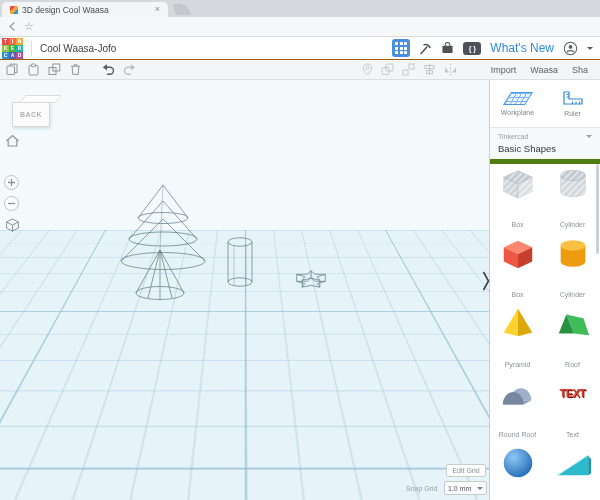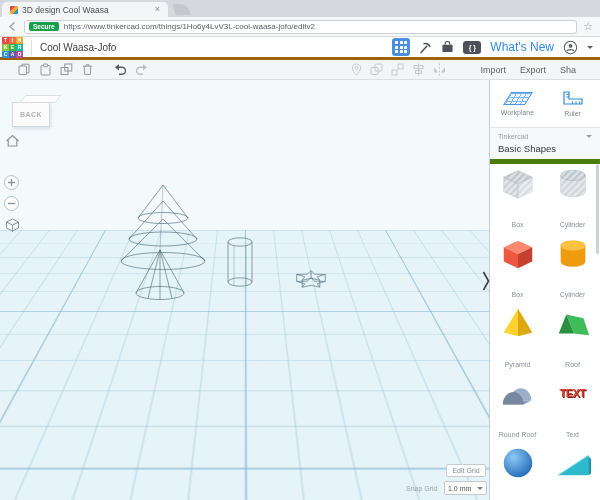--- a/index.html
+++ b/index.html
@@ -23,38 +23,38 @@
   .nav-back{flex:0 0 auto}
   .omnibox{flex:1;height:14px;background:#fff;border:1px solid #ccd0d4;border-radius:3px;
     display:flex;align-items:center;padding:0 4px;gap:5px;overflow:hidden}
   .secure-badge{background:#17a04b;color:#fff;font-size:6.5px;font-weight:bold;
     padding:1px 4px;border-radius:2px;flex:0 0 auto}
   .url{font-size:8px;color:#5a5f66;white-space:nowrap;overflow:hidden}
   .star-icon{color:#9aa0a6;font-size:11px;line-height:11px}
 
   
   .tc-header{position:absolute;top:37px;left:0;width:600px;height:23px;background:#fff;
-    border-bottom:3px solid #a16207;display:flex;align-items:center;padding-left:2px}
+    border-bottom:1px solid #a16207;display:flex;align-items:center;padding-left:2px}
   .logo{display:grid;grid-template-columns:repeat(3,7px);grid-auto-rows:7px}
   .logo span{color:#fff;font-size:5px;font-weight:bold;display:flex;align-items:center;justify-content:center}
   .header-divider{width:1px;height:15px;background:#ddd;margin:0 8px}
   .design-title{font-size:10px;color:#3c3f43}
   .header-right{margin-left:auto;display:flex;align-items:center;gap:9px;padding-right:7px}
   .grid-btn{width:18px;height:18px;border-radius:3px;background:#4a90e2;display:grid;
     grid-template-columns:repeat(3,3px);grid-template-rows:repeat(3,3px);gap:1.5px;
     align-content:center;justify-content:center}
   .grid-btn i{background:#fff;border-radius:.5px}
   .code-btn{min-width:18px;height:13px;background:#4c5258;border-radius:3px;color:#fff;
     font-size:7px;font-weight:bold;display:flex;align-items:center;justify-content:center;padding:0 2px}
   .whats-new{font-size:12px;color:#2e8ae6;white-space:nowrap}
   .caret-dn{width:0;height:0;border:3px solid transparent;border-top-color:#5a6065;margin-top:3px}
 
   
   .edit-toolbar{position:absolute;top:60px;left:0;width:600px;height:20px;background:#f4f5f6;
-    border-bottom:1px solid #dcdee0;display:flex;align-items:center;padding:0 18px;overflow:hidden}
+    border-bottom:1px solid #dcdee0;display:flex;align-items:center;padding:0 6px;overflow:hidden}
   .tb-icon{margin-right:8px;flex:0 0 auto}
   .tb-undo{margin-left:12px}
   .tb-spacer{flex:1}
   .tb-label{font-size:9px;color:#5c6166;margin-left:14px;white-space:nowrap}
   .tb-label:last-child{margin-right:6px}
 
   
   .viewport{position:absolute;top:80px;left:0;width:489px;height:420px;background:#f4fafc;overflow:hidden}
   .grid-plane{position:absolute;top:150px;left:50%;width:1400px;height:1100px;margin-left:-700px;
     transform:perspective(520px) rotateX(64deg);transform-origin:50% 0;
@@ -140,24 +140,20 @@
       <span class="tab-title">3D design Cool Waasa</span>
       <span class="tab-close">×</span>
     </div>
     <div class="newtab"></div>
   </div>
 
   <div class="addressbar">
     <svg class="nav-back" width="11" height="11" viewBox="0 0 11 11">
       <path d="M7.5,1.5 L3,5.5 L7.5,9.5" fill="none" stroke="#9aa0a6" stroke-width="1.4"></path>
     </svg>
-    <div class="omnibox">
-      <span class="secure-badge">Secure</span>
-      <span class="url">https://www.tinkercad.com/things/1Ho6y4LvV3L-cool-waasa-jofo/editv2</span>
-    </div>
     <span class="star-icon">☆</span>
   </div>
 
   <div class="tc-header">
     <div class="logo">
       <span style="background:#e9484d">T</span>
       <span style="background:#f2703f">I</span>
       <span style="background:#f7a832">N</span>
       <span style="background:#8cc63f">K</span>
       <span style="background:#3ab54a">E</span>
@@ -242,21 +238,21 @@
       <line x1="6.5" y1="0.5" x2="6.5" y2="12.5" stroke="#c2c8cd"></line>
       <rect x="2" y="2.5" width="9" height="3" fill="none" stroke="#c2c8cd"></rect>
       <rect x="3.5" y="7.5" width="6" height="3" fill="none" stroke="#c2c8cd"></rect>
     </svg>
     <svg class="tb-icon" width="13" height="13" viewBox="0 0 13 13" style="margin-right:20px">
       <line x1="6.5" y1="0.5" x2="6.5" y2="12.5" stroke="#c2c8cd" stroke-dasharray="2,1.5"></line>
       <polygon points="1,4 5,9.5 1,9.5" fill="#c2c8cd"></polygon>
       <polygon points="12,4 8,9.5 12,9.5" fill="#c2c8cd"></polygon>
     </svg>
     <span class="tb-label">Import</span>
-    <span class="tb-label">Export</span>
+    <span class="tb-label">Waasa</span>
     <span class="tb-label">Sha</span>
   </div>
 
   <div class="viewport">
     <div class="grid-plane"></div>
 
     <svg class="wires" viewBox="0 0 489 420">
       <g stroke="#54707e" stroke-width="0.7" fill="none" opacity="0.95">
         <line x1="163" y1="105" x2="138" y2="138"></line>
           <line x1="163" y1="105" x2="188" y2="138"></line>

